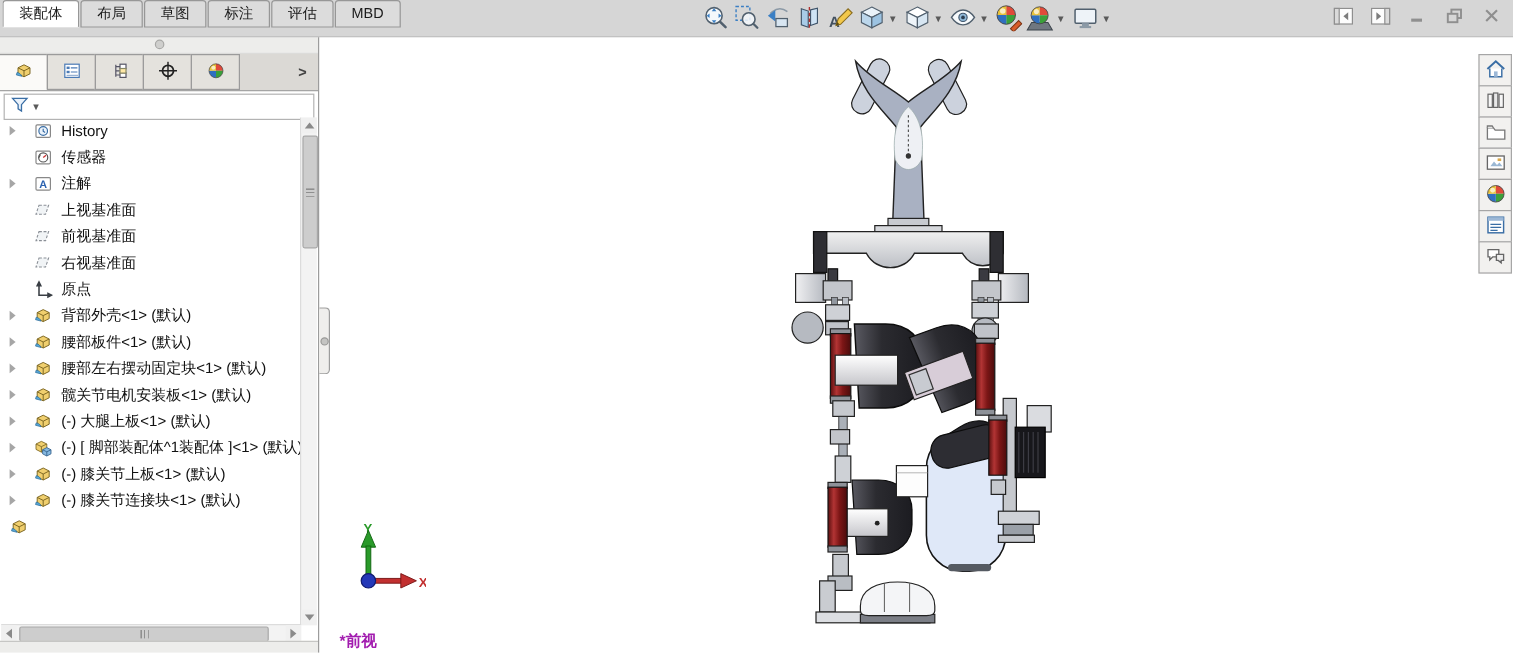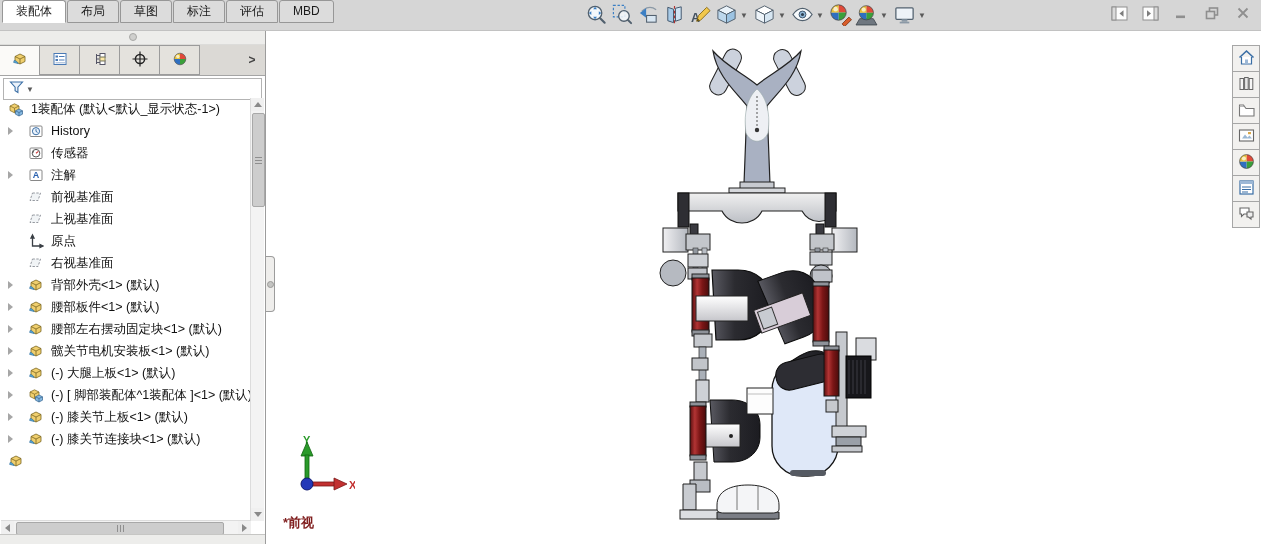--- a/index.html
+++ b/index.html
@@ -44,21 +44,21 @@
   .hthumb .thumbgrip{width:7px;height:7px;background:repeating-linear-gradient(90deg,#8f8f8f 0 1px,transparent 1px 3px);}
   .sarrow{width:0;height:0;}
   .panel-bottom{position:absolute;left:0;bottom:0;width:100%;height:9px;background:#ededeb;border-top:1px solid #c6c6c4;}
   
   .splitter{position:absolute;left:266px;top:256px;width:8px;height:54px;background:#efeeec;border:1px solid #9c9c9c;border-left:none;border-radius:0 4px 4px 0;display:flex;align-items:center;justify-content:center;z-index:4;}
   .splitter::after{content:"";width:5px;height:5px;border-radius:50%;background:#c4c4c2;border:1px solid #9a9a98;}
   
   .viewport{position:absolute;left:267px;top:30px;width:994px;height:514px;background:#ffffff;overflow:hidden;}
   .model{position:absolute;left:353px;top:8px;}
   .triad{position:absolute;left:18px;top:402px;}
-  .view-label{position:absolute;left:16px;top:484px;font-size:13px;font-weight:bold;color:#7f1d1d;}
+  .view-label{position:absolute;left:16px;top:495px;font-size:13px;font-weight:bold;color:#a21caf;}
   .task-pane{position:absolute;right:1px;top:16px;display:flex;flex-direction:column;}
   .tpbtn{width:26px;height:25px;background:#f2f1ef;border:1px solid #a6a6a6;margin-top:-1px;display:flex;align-items:center;justify-content:center;}
 </style>
 </head>
 <body>
 
 <div class="topbar">
   <div class="ribbon-tabs" id="ribbon-tabs">
       <div class="rtab active">装配体</div>
       <div class="rtab">布局</div>
@@ -246,31 +246,20 @@
       <div class="fm-overflow">&gt;</div>
     </div>
   <div class="filter-row">
     <span><svg width="18" height="15" viewBox="0 0 18 15">
           <path d="M2.5 2h12l-4.6 5.2v5.3l-2.8-1.8V7.2z" fill="#eaf2fb" stroke="#3a6ea5" stroke-width="1.1"></path>
         </svg></span>
     <span class="caret">▼</span>
   </div>
   <div class="tree" id="tree">
       <div class="trow">
-        <span class="ticon">
-          <svg width="16" height="16" viewBox="0 0 16 16">
-            <path d="M2 5 6.5 2.8 11 5v4.5L6.5 11.8 2 9.5z" fill="#f0cf6e" stroke="#7a6420" stroke-width="0.7"></path>
-            <path d="M2 5l4.5 2.2L11 5M6.5 7.2v4.6" stroke="#7a6420" fill="none" stroke-width="0.7"></path>
-            <path d="M7.5 9.8 11 8l3.5 1.8v3.4L11 15l-3.5-1.8z" fill="#85b8e0" stroke="#33618c" stroke-width="0.7"></path>
-            <path d="M7.5 9.8 11 11.5l3.5-1.7M11 11.5V15" stroke="#33618c" fill="none" stroke-width="0.7"></path>
-          </svg>
-        </span>
-        <span class="tlabel">1装配体  (默认&lt;默认_显示状态-1&gt;)</span>
-      </div>
-      <div class="trow">
         <span class="tarrow">
           <span class="tri"></span>
         </span>
         <span class="ticon">
           <svg width="16" height="16" viewBox="0 0 16 16">
             <rect x="2" y="3" width="12" height="10.5" rx="1" fill="#fff" stroke="#888"></rect>
             <circle cx="8" cy="8.2" r="3.6" fill="#eaf2fb" stroke="#3a6ea5"></circle>
             <path d="M8 6.2v2.2l1.6 1" stroke="#3a6ea5" fill="none"></path>
           </svg>
         </span>
@@ -300,52 +289,52 @@
         </span>
         <span class="tlabel">注解</span>
       </div>
       <div class="trow">
         <span class="tarrow"></span>
         <span class="ticon">
           <svg width="16" height="16" viewBox="0 0 16 16">
             <path d="M4.5 4h8l-2.5 7.5h-8z" fill="rgba(200,210,220,0.25)" stroke="#8a8f96" stroke-width="0.9" stroke-dasharray="2.4 1.4"></path>
           </svg>
         </span>
+        <span class="tlabel">上视基准面</span>
+      </div>
+      <div class="trow">
+        <span class="tarrow"></span>
+        <span class="ticon">
+          <svg width="16" height="16" viewBox="0 0 16 16">
+            <path d="M4.5 4h8l-2.5 7.5h-8z" fill="rgba(200,210,220,0.25)" stroke="#8a8f96" stroke-width="0.9" stroke-dasharray="2.4 1.4"></path>
+          </svg>
+        </span>
         <span class="tlabel">前视基准面</span>
       </div>
       <div class="trow">
         <span class="tarrow"></span>
         <span class="ticon">
           <svg width="16" height="16" viewBox="0 0 16 16">
             <path d="M4.5 4h8l-2.5 7.5h-8z" fill="rgba(200,210,220,0.25)" stroke="#8a8f96" stroke-width="0.9" stroke-dasharray="2.4 1.4"></path>
           </svg>
         </span>
-        <span class="tlabel">上视基准面</span>
+        <span class="tlabel">右视基准面</span>
       </div>
       <div class="trow">
         <span class="tarrow"></span>
         <span class="ticon">
           <svg width="16" height="16" viewBox="0 0 16 16">
             <g stroke="#3a3f45" stroke-width="1.3" fill="#3a3f45">
               <path d="M4.5 3.5v9.5h9.5" fill="none"></path>
               <path d="M3 5 4.5 2l1.5 3z"></path>
               <path d="M12 11.5l3 1.5-3 1.5z"></path>
             </g>
           </svg>
         </span>
         <span class="tlabel">原点</span>
-      </div>
-      <div class="trow">
-        <span class="tarrow"></span>
-        <span class="ticon">
-          <svg width="16" height="16" viewBox="0 0 16 16">
-            <path d="M4.5 4h8l-2.5 7.5h-8z" fill="rgba(200,210,220,0.25)" stroke="#8a8f96" stroke-width="0.9" stroke-dasharray="2.4 1.4"></path>
-          </svg>
-        </span>
-        <span class="tlabel">右视基准面</span>
       </div>
       <div class="trow">
         <span class="tarrow">
           <span class="tri"></span>
         </span>
         <span class="ticon">
           <svg width="16" height="16" viewBox="0 0 16 16">
             <g stroke="#7a6420" stroke-width="0.8">
               <path d="M3 5.5 8 3l5 2.5v5L8 13 3 10.5z" fill="#f0cf6e"></path>
               <path d="M3 5.5l5 2.5 5-2.5M8 8v5" fill="none"></path>

